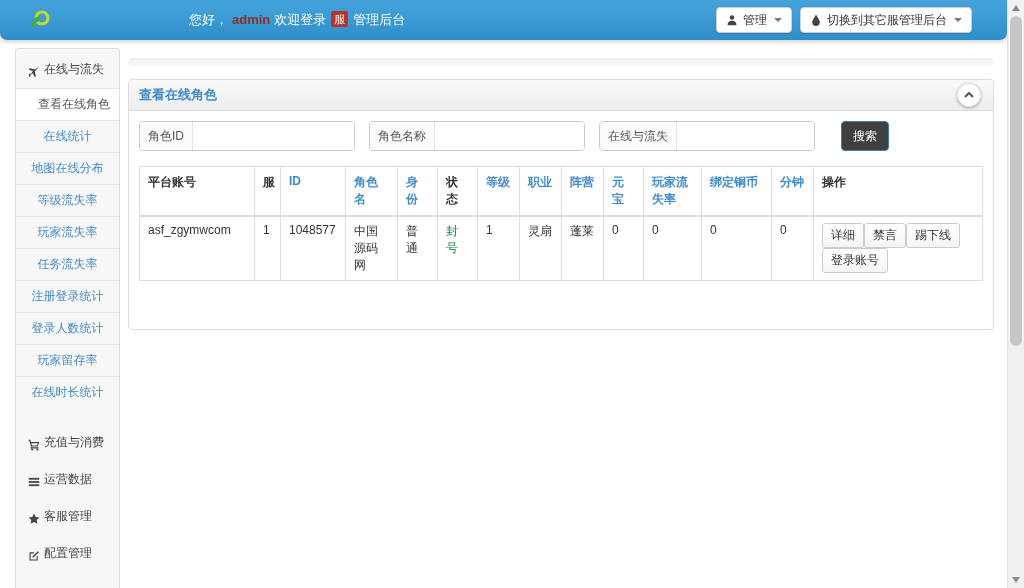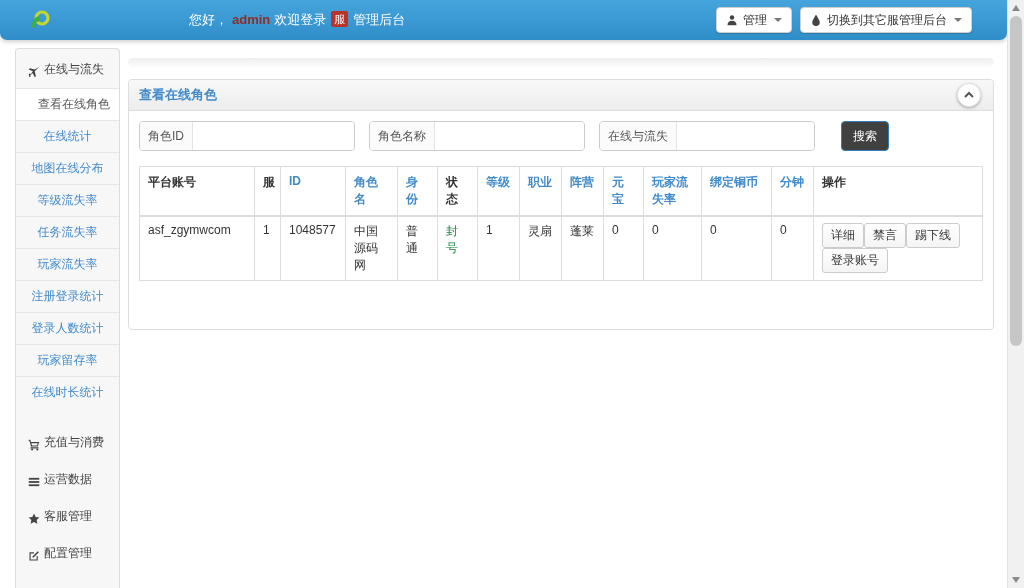--- a/index.html
+++ b/index.html
@@ -131,22 +131,22 @@
     <div class="side-group-header">
       <svg class="i-svg" viewBox="0 0 16 16">
           <path d="M15,1 L9,7 L10.5,13.5 L9,15 L6.5,9.5 L3,12 L3.5,14 L2,15 L1,11 L2,10 L4,10.5 L6.5,7 L1,4.5 L2.5,3 L9,4.5 Z"></path>
         </svg>
       <span>在线与流失</span>
     </div>
     <div class="side-item active">查看在线角色</div>
     <div class="side-item">在线统计</div>
     <div class="side-item">地图在线分布</div>
     <div class="side-item">等级流失率</div>
+    <div class="side-item">玩家流失率</div>
     <div class="side-item">任务流失率</div>
-    <div class="side-item">玩家流失率</div>
     <div class="side-item">注册登录统计</div>
     <div class="side-item">登录人数统计</div>
     <div class="side-item">玩家留存率</div>
     <div class="side-item">在线时长统计</div>
 
     <div class="side-groups-lower">
       <div class="side-group-header">
         <svg class="i-svg" viewBox="0 0 16 16">
             <path d="M1,1 L3,1 L4,4 L15,4 L13,10 L5,10 L4.5,8.5 L12,8.5 L13,5.5 L4.4,5.5 L5.5,9 L4,11 L14,11 L14,12.5 L3,12.5 L4,10 L2,2.5 L1,2.5 Z"></path>
             <circle cx="5.5" cy="14" r="1.4"></circle>

